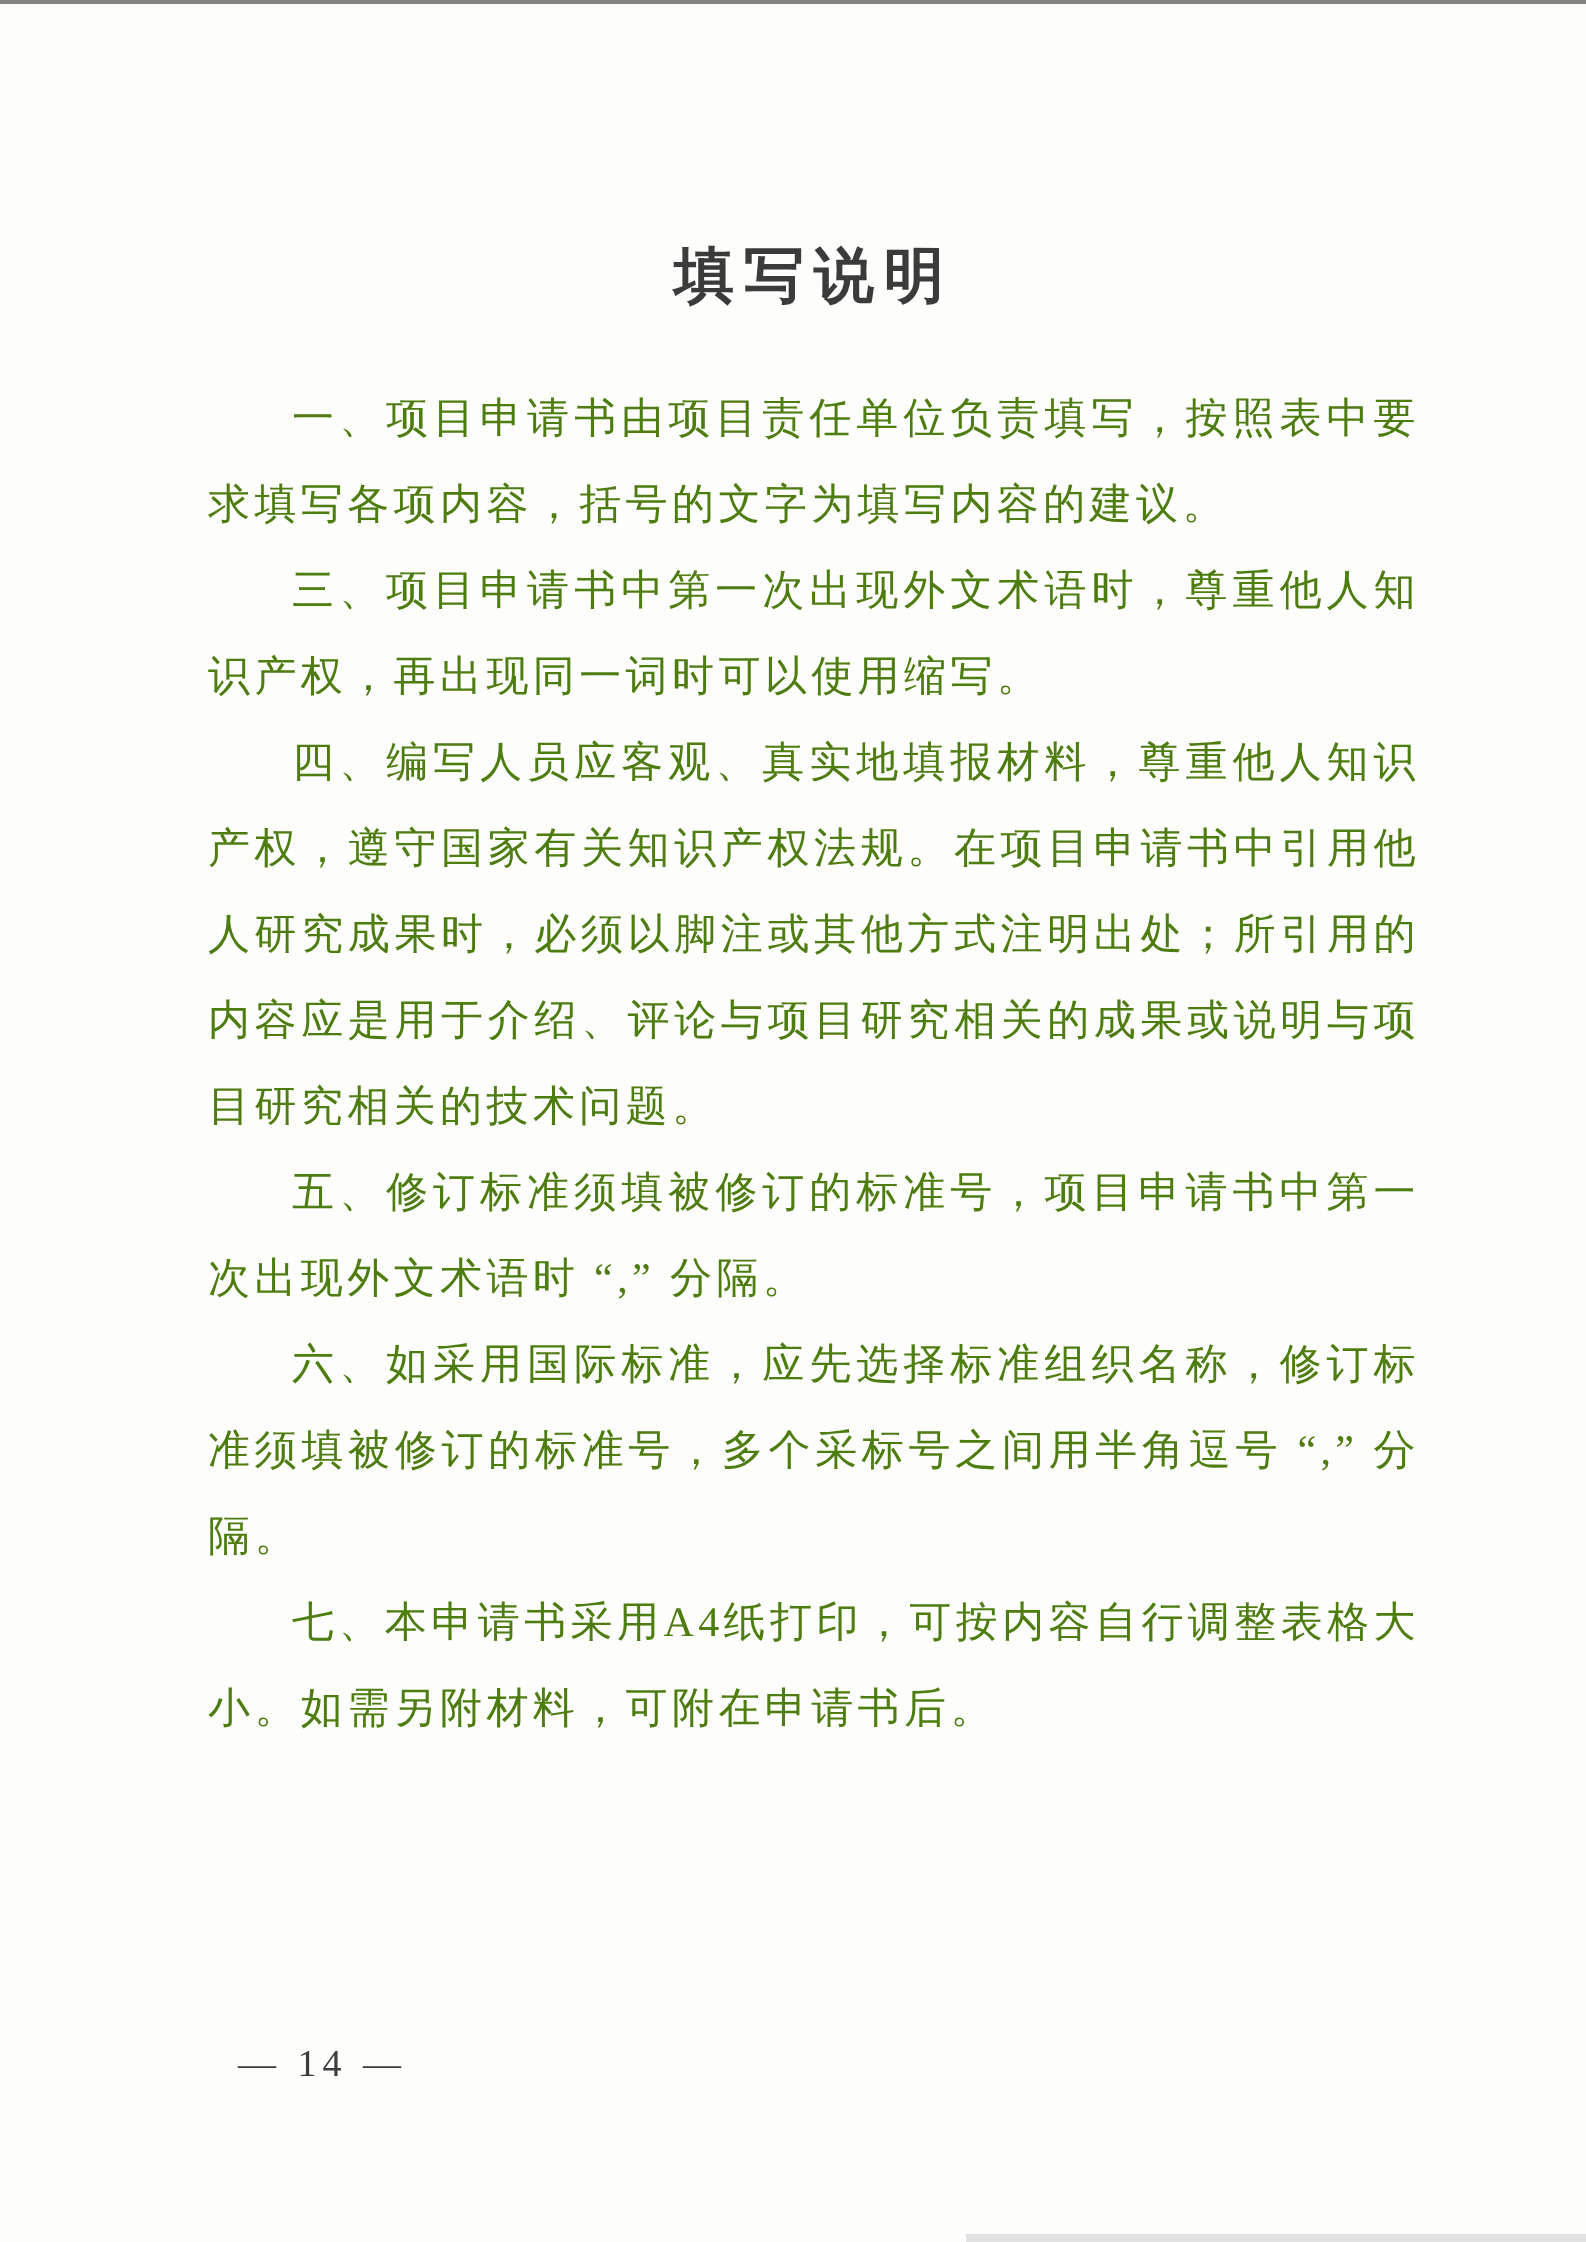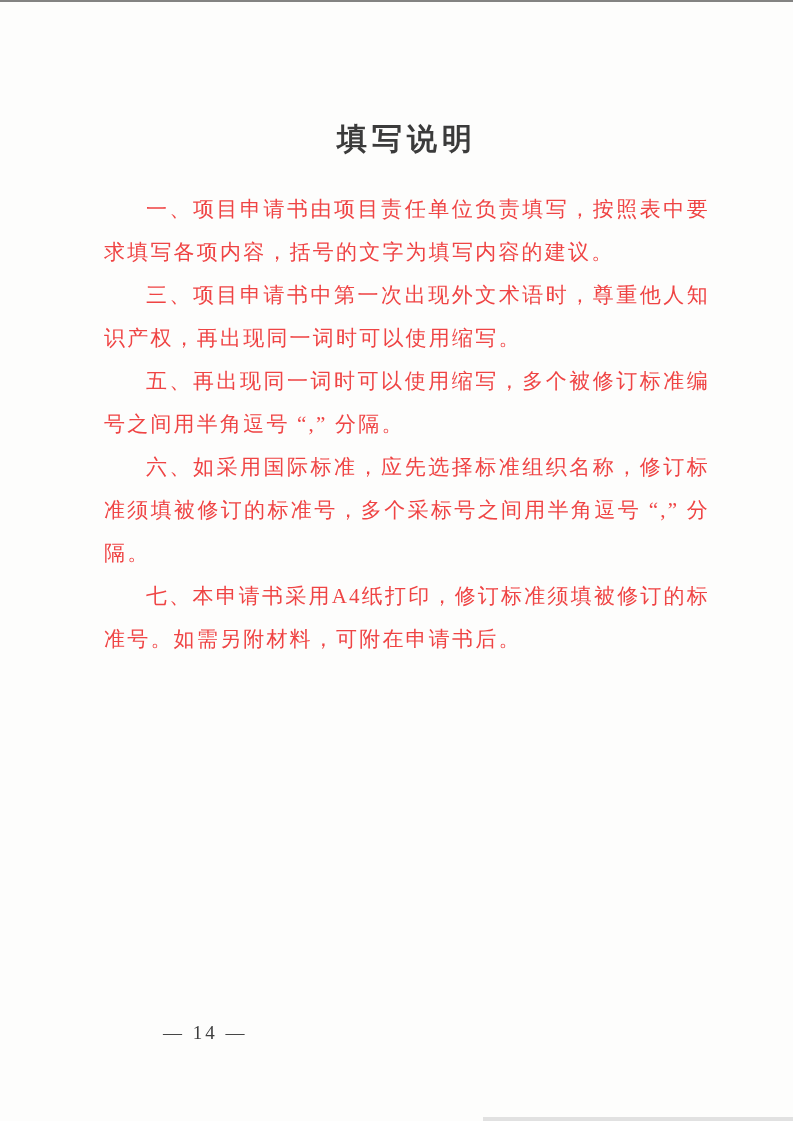--- a/index.html
+++ b/index.html
@@ -50,52 +50,52 @@
   }
   .doc-body {
     position: absolute;
     top: 188px;
     left: 104px;
     width: 606px;
     font-size: 21px;
     line-height: 43px;
     letter-spacing: 2.2px;
     text-align: justify;
-    color: #ef4444;
+    color: #4d7c0f;
   }
   .doc-body p {
     margin: 0;
     padding: 0;
     text-indent: 2em;
   }
   .page-footer {
     position: absolute;
     top: 1022px;
     left: 119px;
     font-size: 19px;
     letter-spacing: 3px;
     color: #3d3d3d;
     white-space: nowrap;
-    margin-left: 44px;
   }
 </style>
 </head>
 <body>
 
 <div class="page">
 
   <div class="scan-edge-top"></div>
 
   <h1 class="doc-title">填写说明</h1>
 
   <div class="doc-body">
     <p>一、项目申请书由项目责任单位负责填写，按照表中要求填写各项内容，括号的文字为填写内容的建议。</p>
     <p>三、项目申请书中第一次出现外文术语时，尊重他人知识产权，再出现同一词时可以使用缩写。</p>
-    <p>五、再出现同一词时可以使用缩写，多个被修订标准编号之间用半角逗号 “,” 分隔。</p>
+    <p>四、编写人员应客观、真实地填报材料，尊重他人知识产权，遵守国家有关知识产权法规。在项目申请书中引用他人研究成果时，必须以脚注或其他方式注明出处；所引用的内容应是用于介绍、评论与项目研究相关的成果或说明与项目研究相关的技术问题。</p>
+    <p>五、修订标准须填被修订的标准号，项目申请书中第一次出现外文术语时 “,” 分隔。</p>
     <p>六、如采用国际标准，应先选择标准组织名称，修订标准须填被修订的标准号，多个采标号之间用半角逗号 “,” 分隔。</p>
-    <p>七、本申请书采用A4纸打印，修订标准须填被修订的标准号。如需另附材料，可附在申请书后。</p>
+    <p>七、本申请书采用A4纸打印，可按内容自行调整表格大小。如需另附材料，可附在申请书后。</p>
   </div>
 
   <div class="page-footer">— 14 —</div>
 
   <div class="scan-smudge-bottom"></div>
 
 </div>
 
 </body></html>

